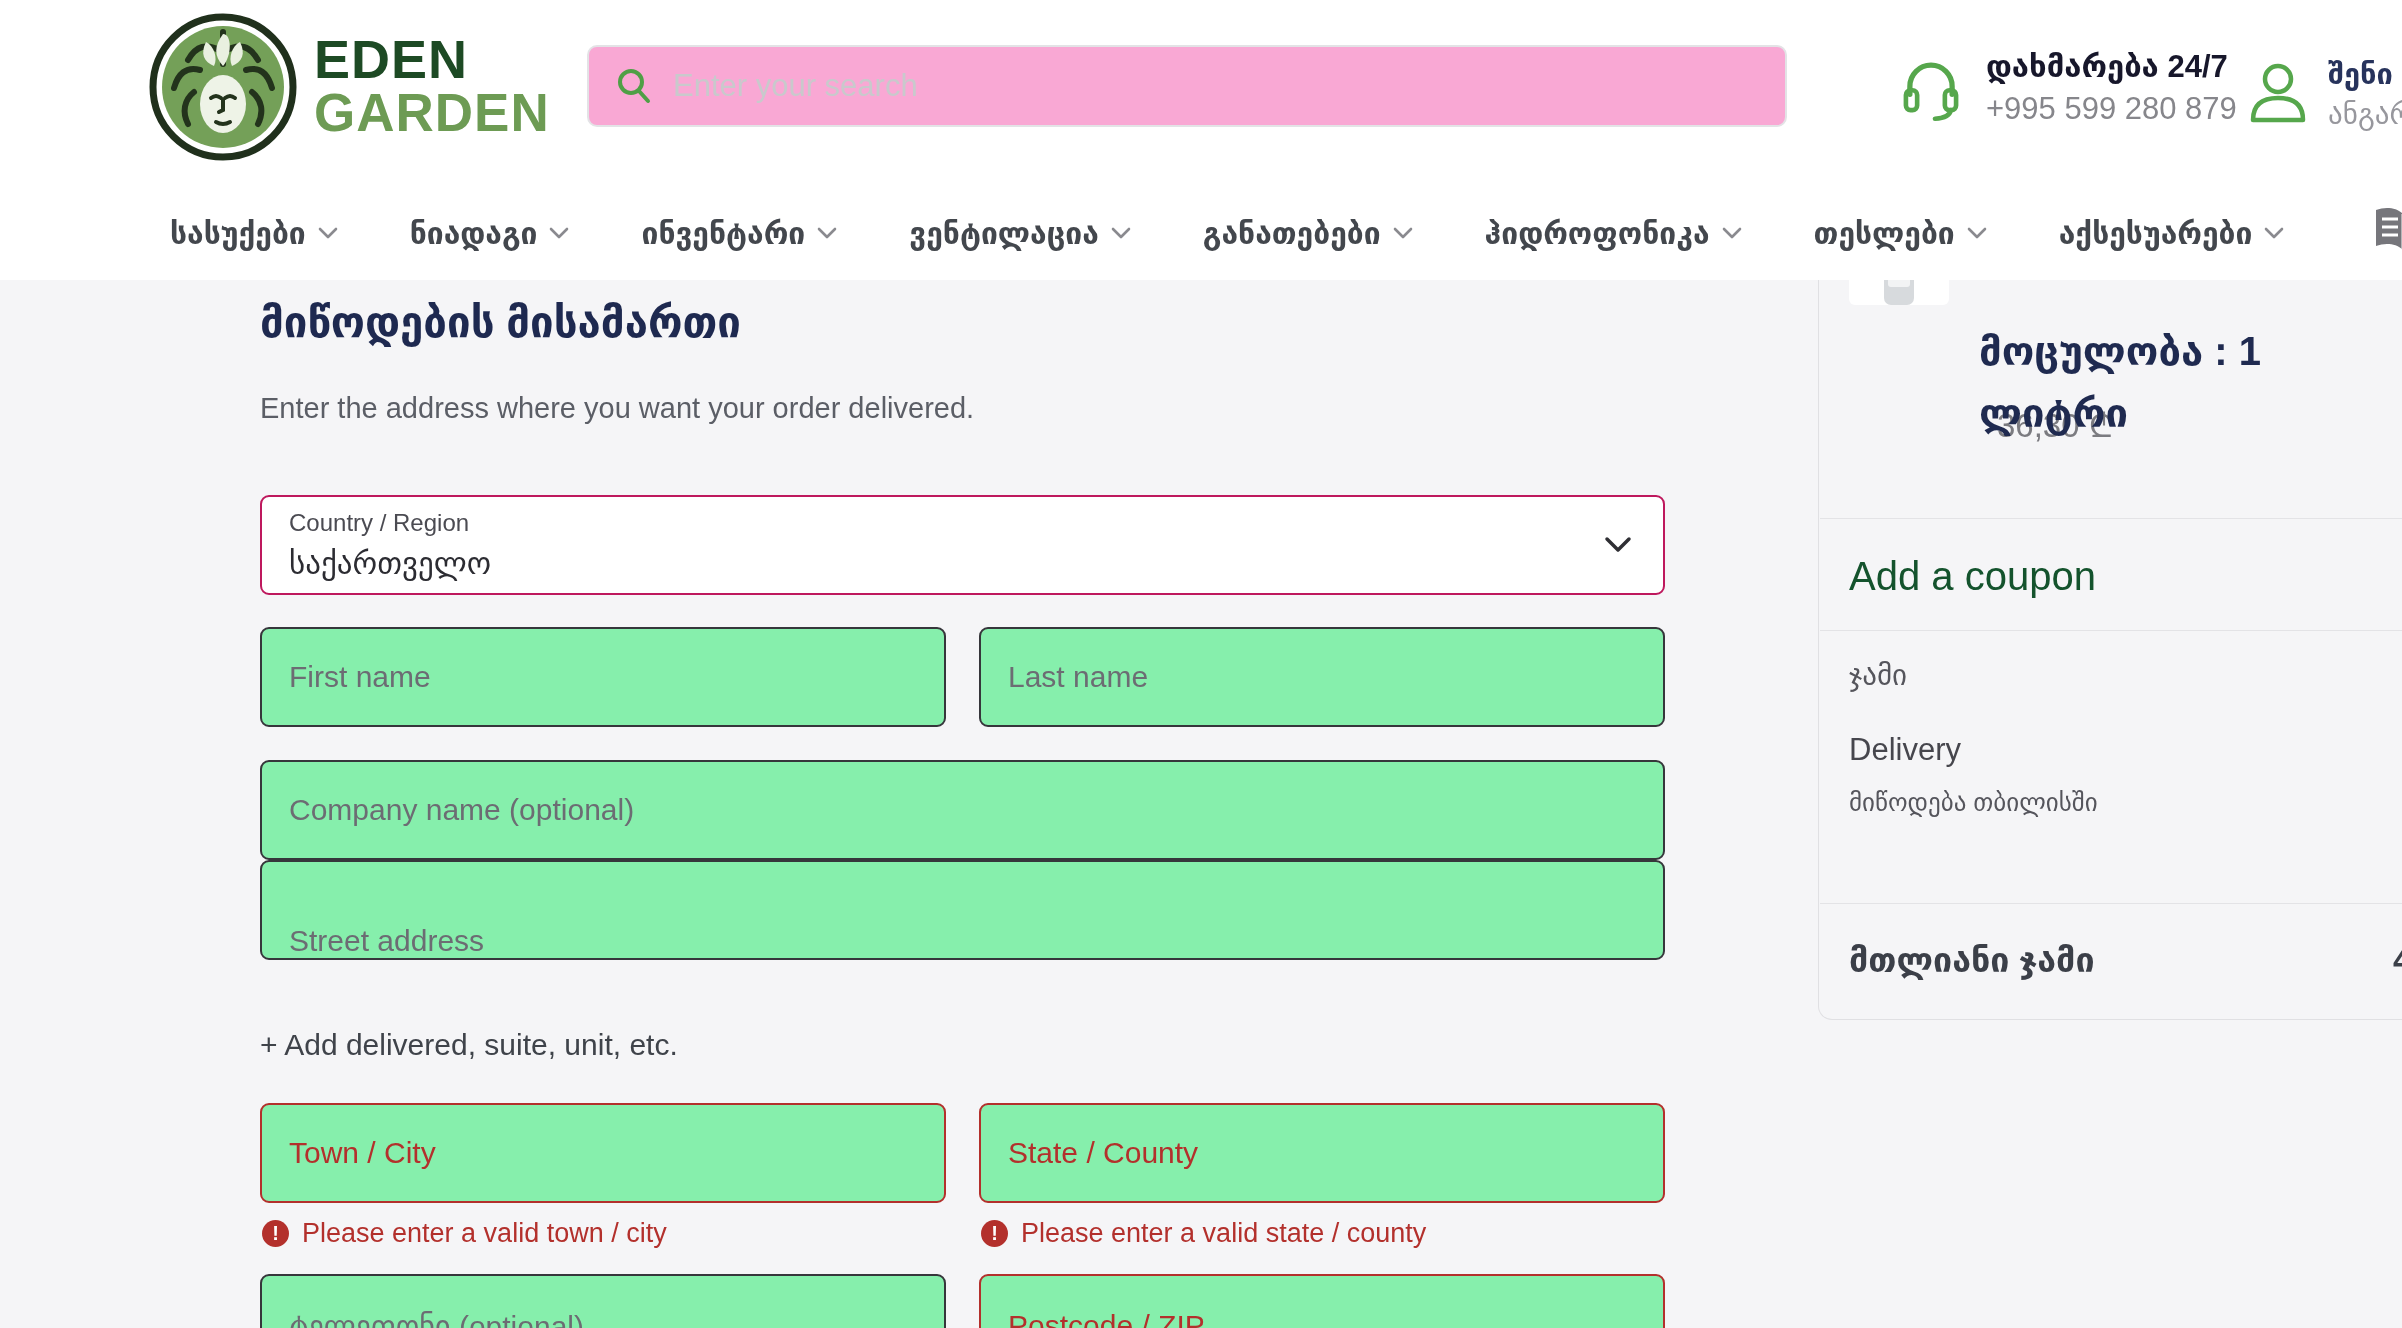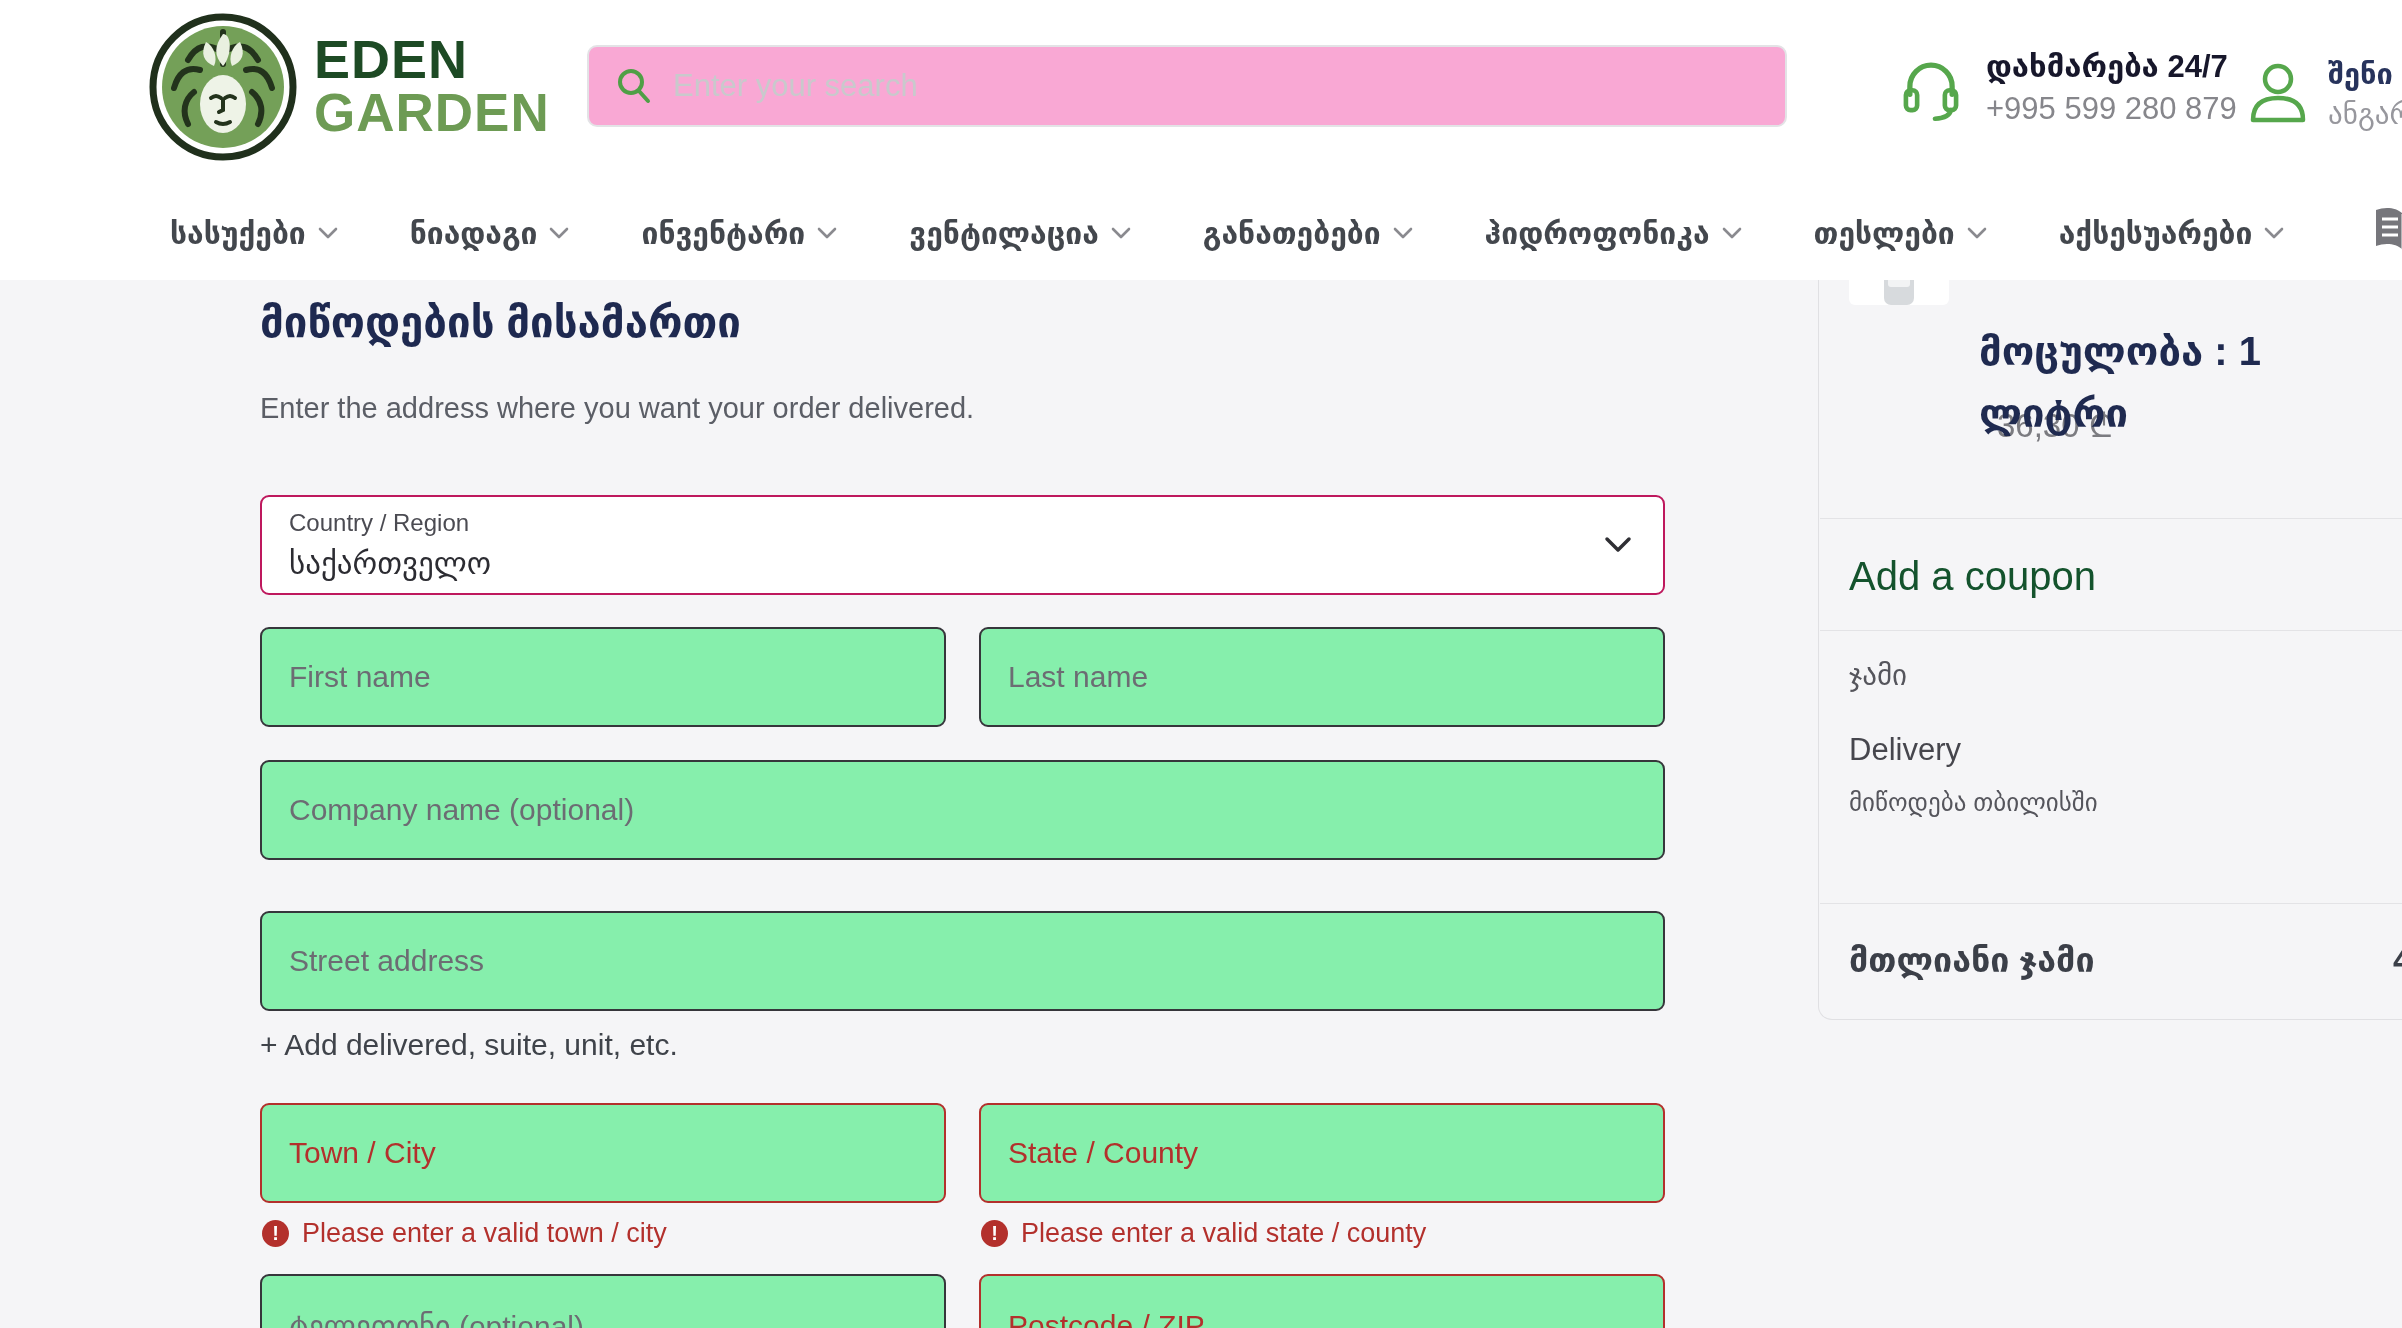--- a/index.html
+++ b/index.html
@@ -74,21 +74,21 @@
     background:#fff; border:2px solid #be185d; border-radius:9px;
     display:flex; flex-direction:column; justify-content:center; padding:0 27px;
   }
   .select-label { font-size:24px; color:#4b4b52; }
   .select-value { font-size:31px; color:#2c2c32; margin-top:8px; }
   .select-chev { position:absolute; right:30px; top:38px; }
 
   .f-first   { left:260px;  top:627px;  width:686px;  height:100px; }
   .f-last    { left:979px;  top:627px;  width:686px;  height:100px; }
   .f-company { left:260px;  top:760px;  width:1405px; height:100px; }
-  .f-street  { left:260px;  top:911px;  width:1405px; height:100px; }
+  .f-street  { left:260px;  top:860px;  width:1405px; height:100px;align-items:flex-end; }
   .f-city    { left:260px;  top:1103px; width:686px;  height:100px; }
   .f-state   { left:979px;  top:1103px; width:686px;  height:100px; }
   .f-phone   { left:260px;  top:1274px; width:686px;  height:104px; }
   .f-post    { left:979px;  top:1274px; width:686px;  height:104px; }
 
   .add-apartment {
     position:absolute; left:260px; top:1028px;
     font-size:30px; color:#3f434a; cursor:pointer;
   }
 

